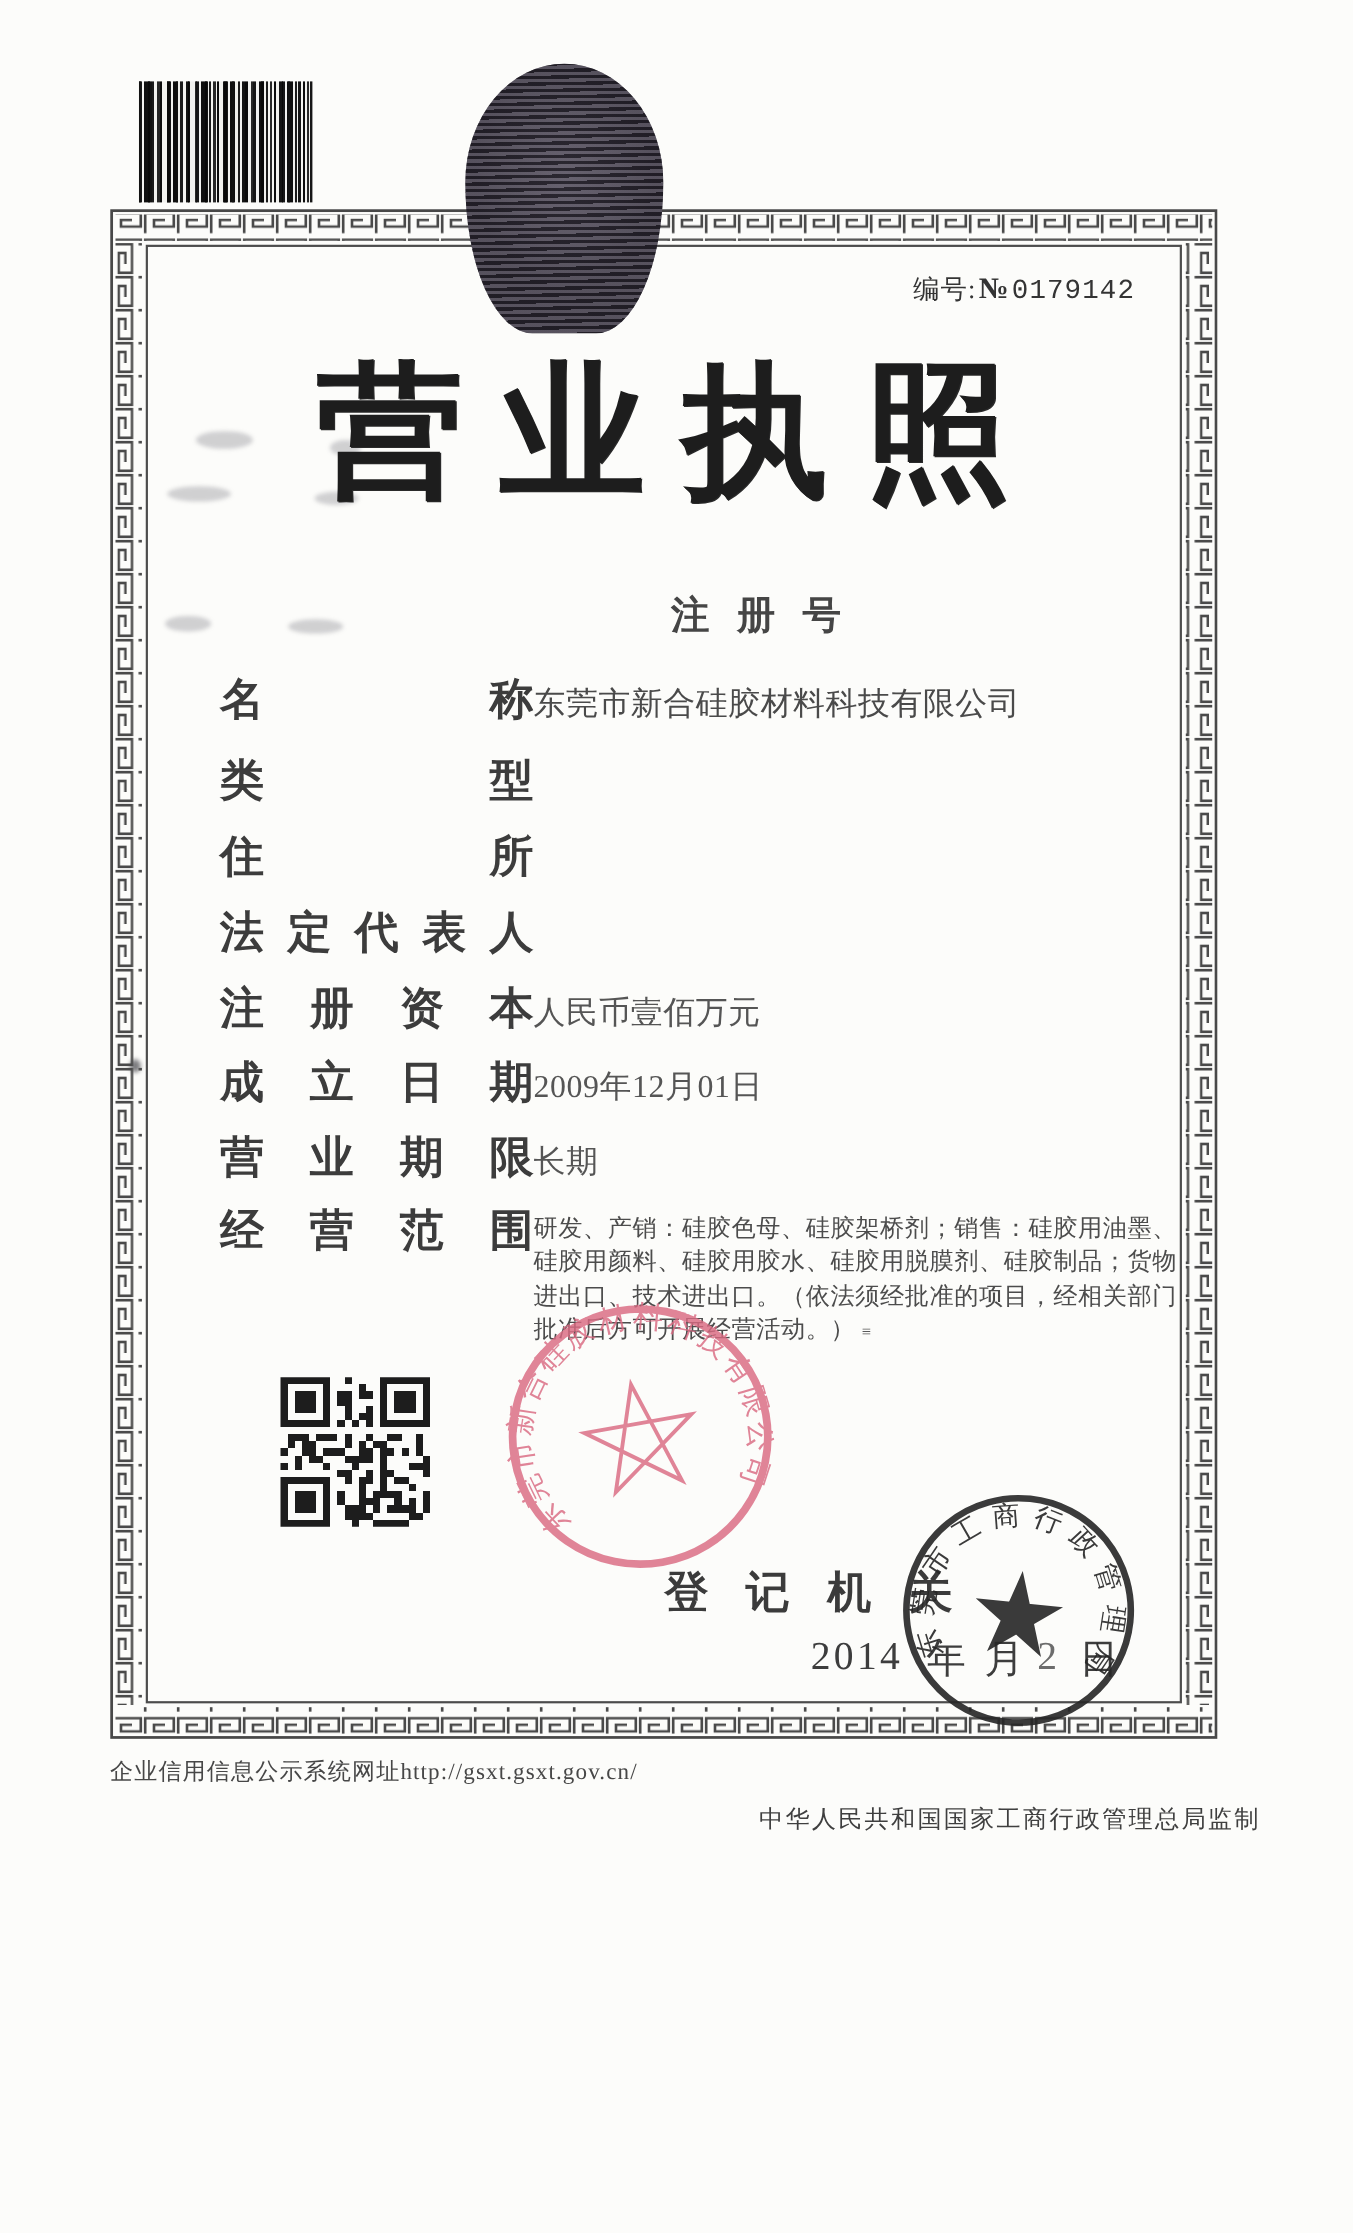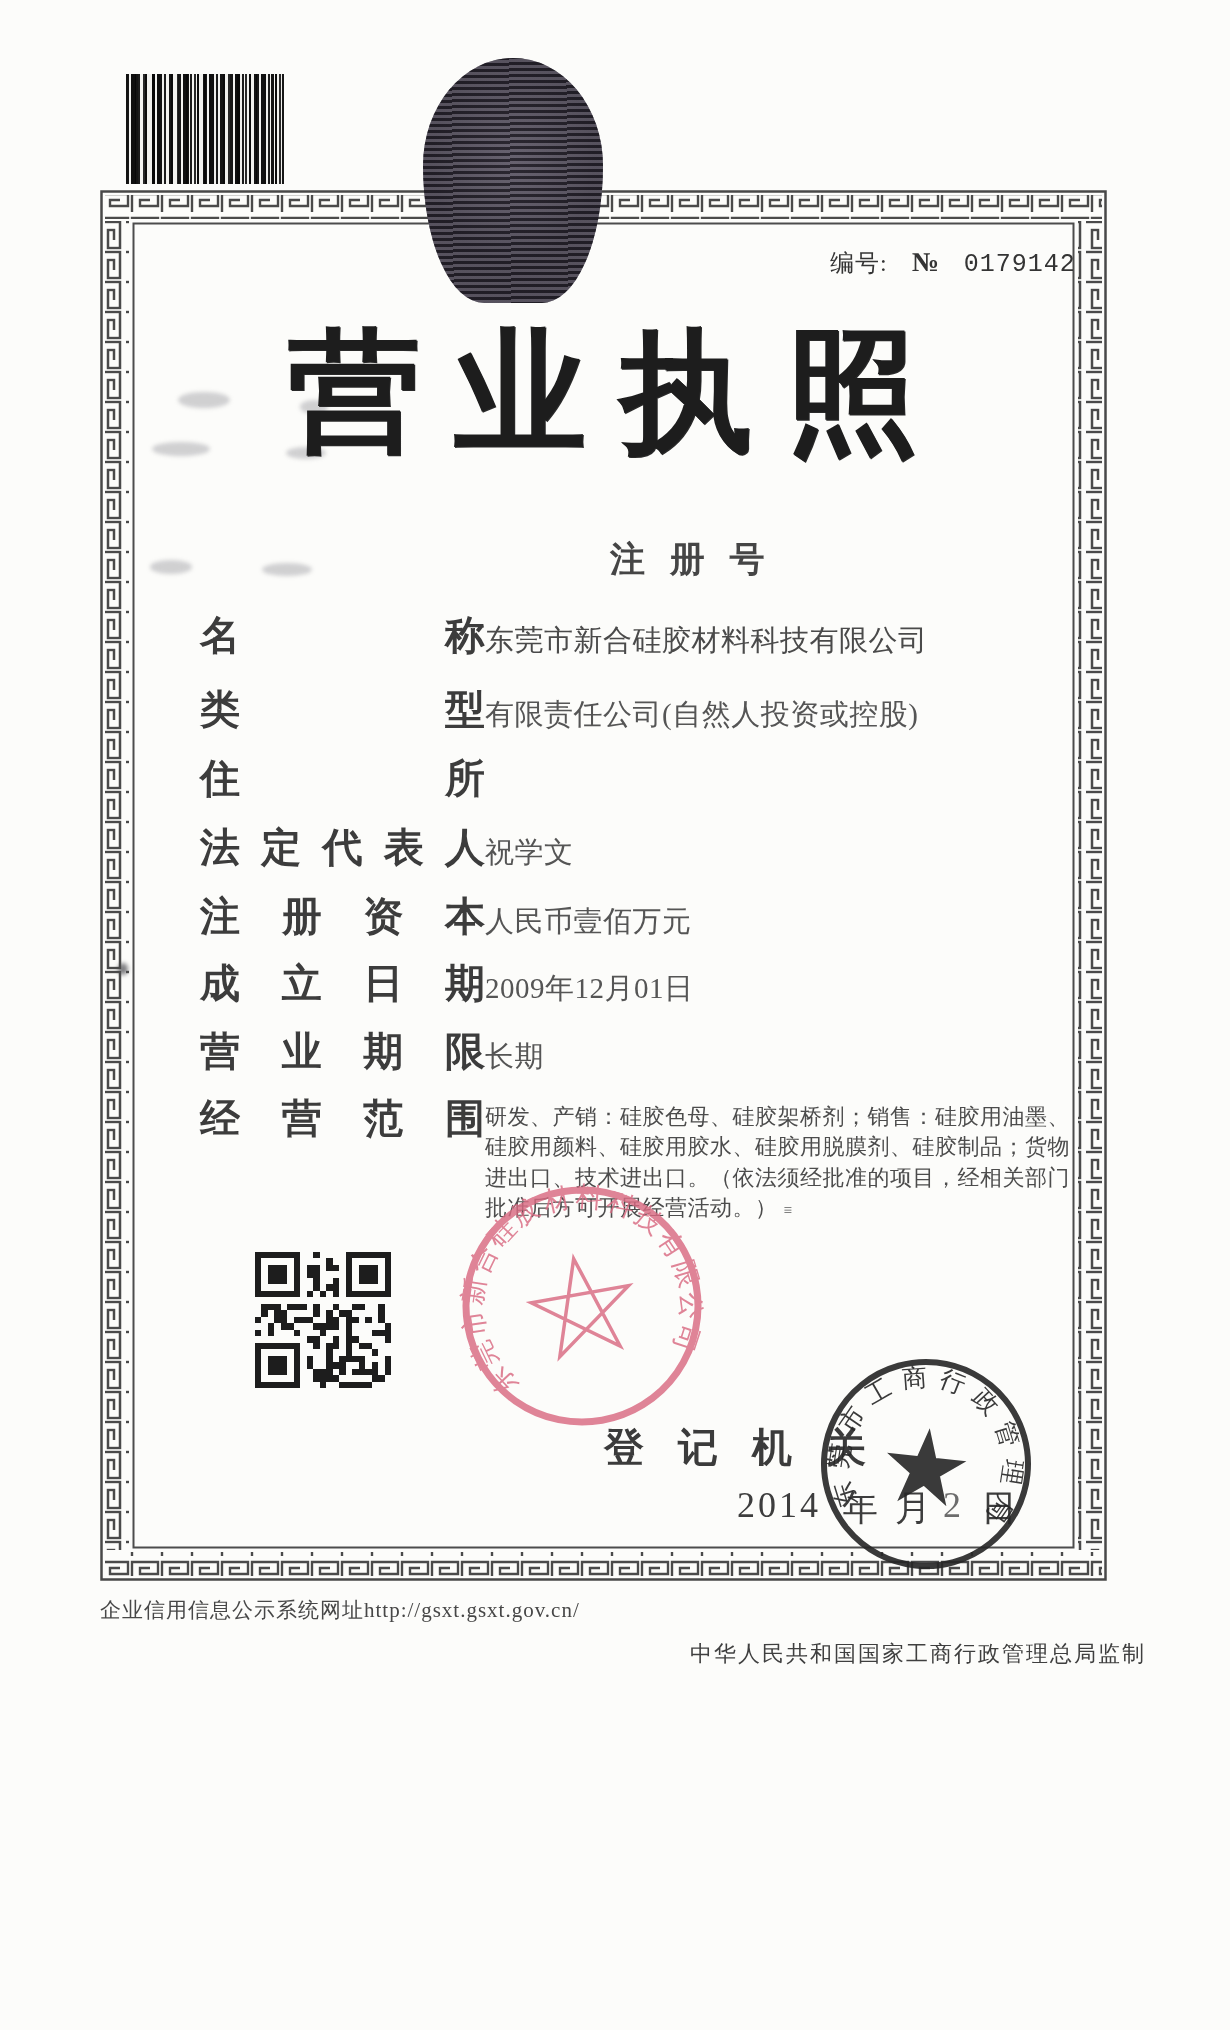--- a/index.html
+++ b/index.html
@@ -26,21 +26,21 @@
       repeating-linear-gradient(179deg, rgba(10,8,14,.55) 0 3px, rgba(148,143,156,.30) 3px 6px),
       radial-gradient(ellipse 60% 55% at 50% 42%, rgba(110,104,120,.35), rgba(30,27,36,.25) 75%);
   }
   
   .frame{position:absolute;left:100px;top:190px;z-index:1;}
   
   .smudge{position:absolute;background:rgba(92,92,104,.28);filter:blur(2px);border-radius:50%;z-index:0;}
   
   .serial{
     position:absolute;left:830px;top:247px;z-index:2;
-    display:flex;gap:24px;align-items:baseline;font-size:24px;color:#343434;letter-spacing:1px;
+    display:flex;gap:2px;align-items:baseline;font-size:24px;color:#343434;letter-spacing:1px;
   }
   .serial .numero{font-weight:bold;font-size:27px;}
   .serial .number{font-family:"Liberation Mono", monospace;font-size:25px;}
   .license-title{
     position:absolute;left:140px;top:314px;width:930px;z-index:2;
     text-align:center;font-size:132px;font-weight:bold;line-height:1.2;
     letter-spacing:34px;padding-left:30px;box-sizing:border-box;color:#1d1d1d;
     text-shadow:1px 1px 0 #2a2a2a;
   }
   .regno{
@@ -137,37 +137,35 @@
         <span>名</span>
         <span>称</span>
       </div>
     <div class="field-value" style="color:#4a4a4a">东莞市新合硅胶材料科技有限公司</div>
   </div>
   <div class="field-row" style="top:688px">
     <div class="field-label">
         <span>类</span>
         <span>型</span>
       </div>
-    <div class="field-value">有限责任公司(自然人投资或控股)</div>
   </div>
   <div class="field-row" style="top:757px">
     <div class="field-label">
         <span>住</span>
         <span>所</span>
       </div>
   </div>
   <div class="field-row" style="top:826px">
     <div class="field-label">
         <span>法</span>
         <span>定</span>
         <span>代</span>
         <span>表</span>
         <span>人</span>
       </div>
-    <div class="field-value">祝学文</div>
   </div>
   <div class="field-row" style="top:895px">
     <div class="field-label">
         <span>注</span>
         <span>册</span>
         <span>资</span>
         <span>本</span>
       </div>
     <div class="field-value">人民币壹佰万元</div>
   </div>

